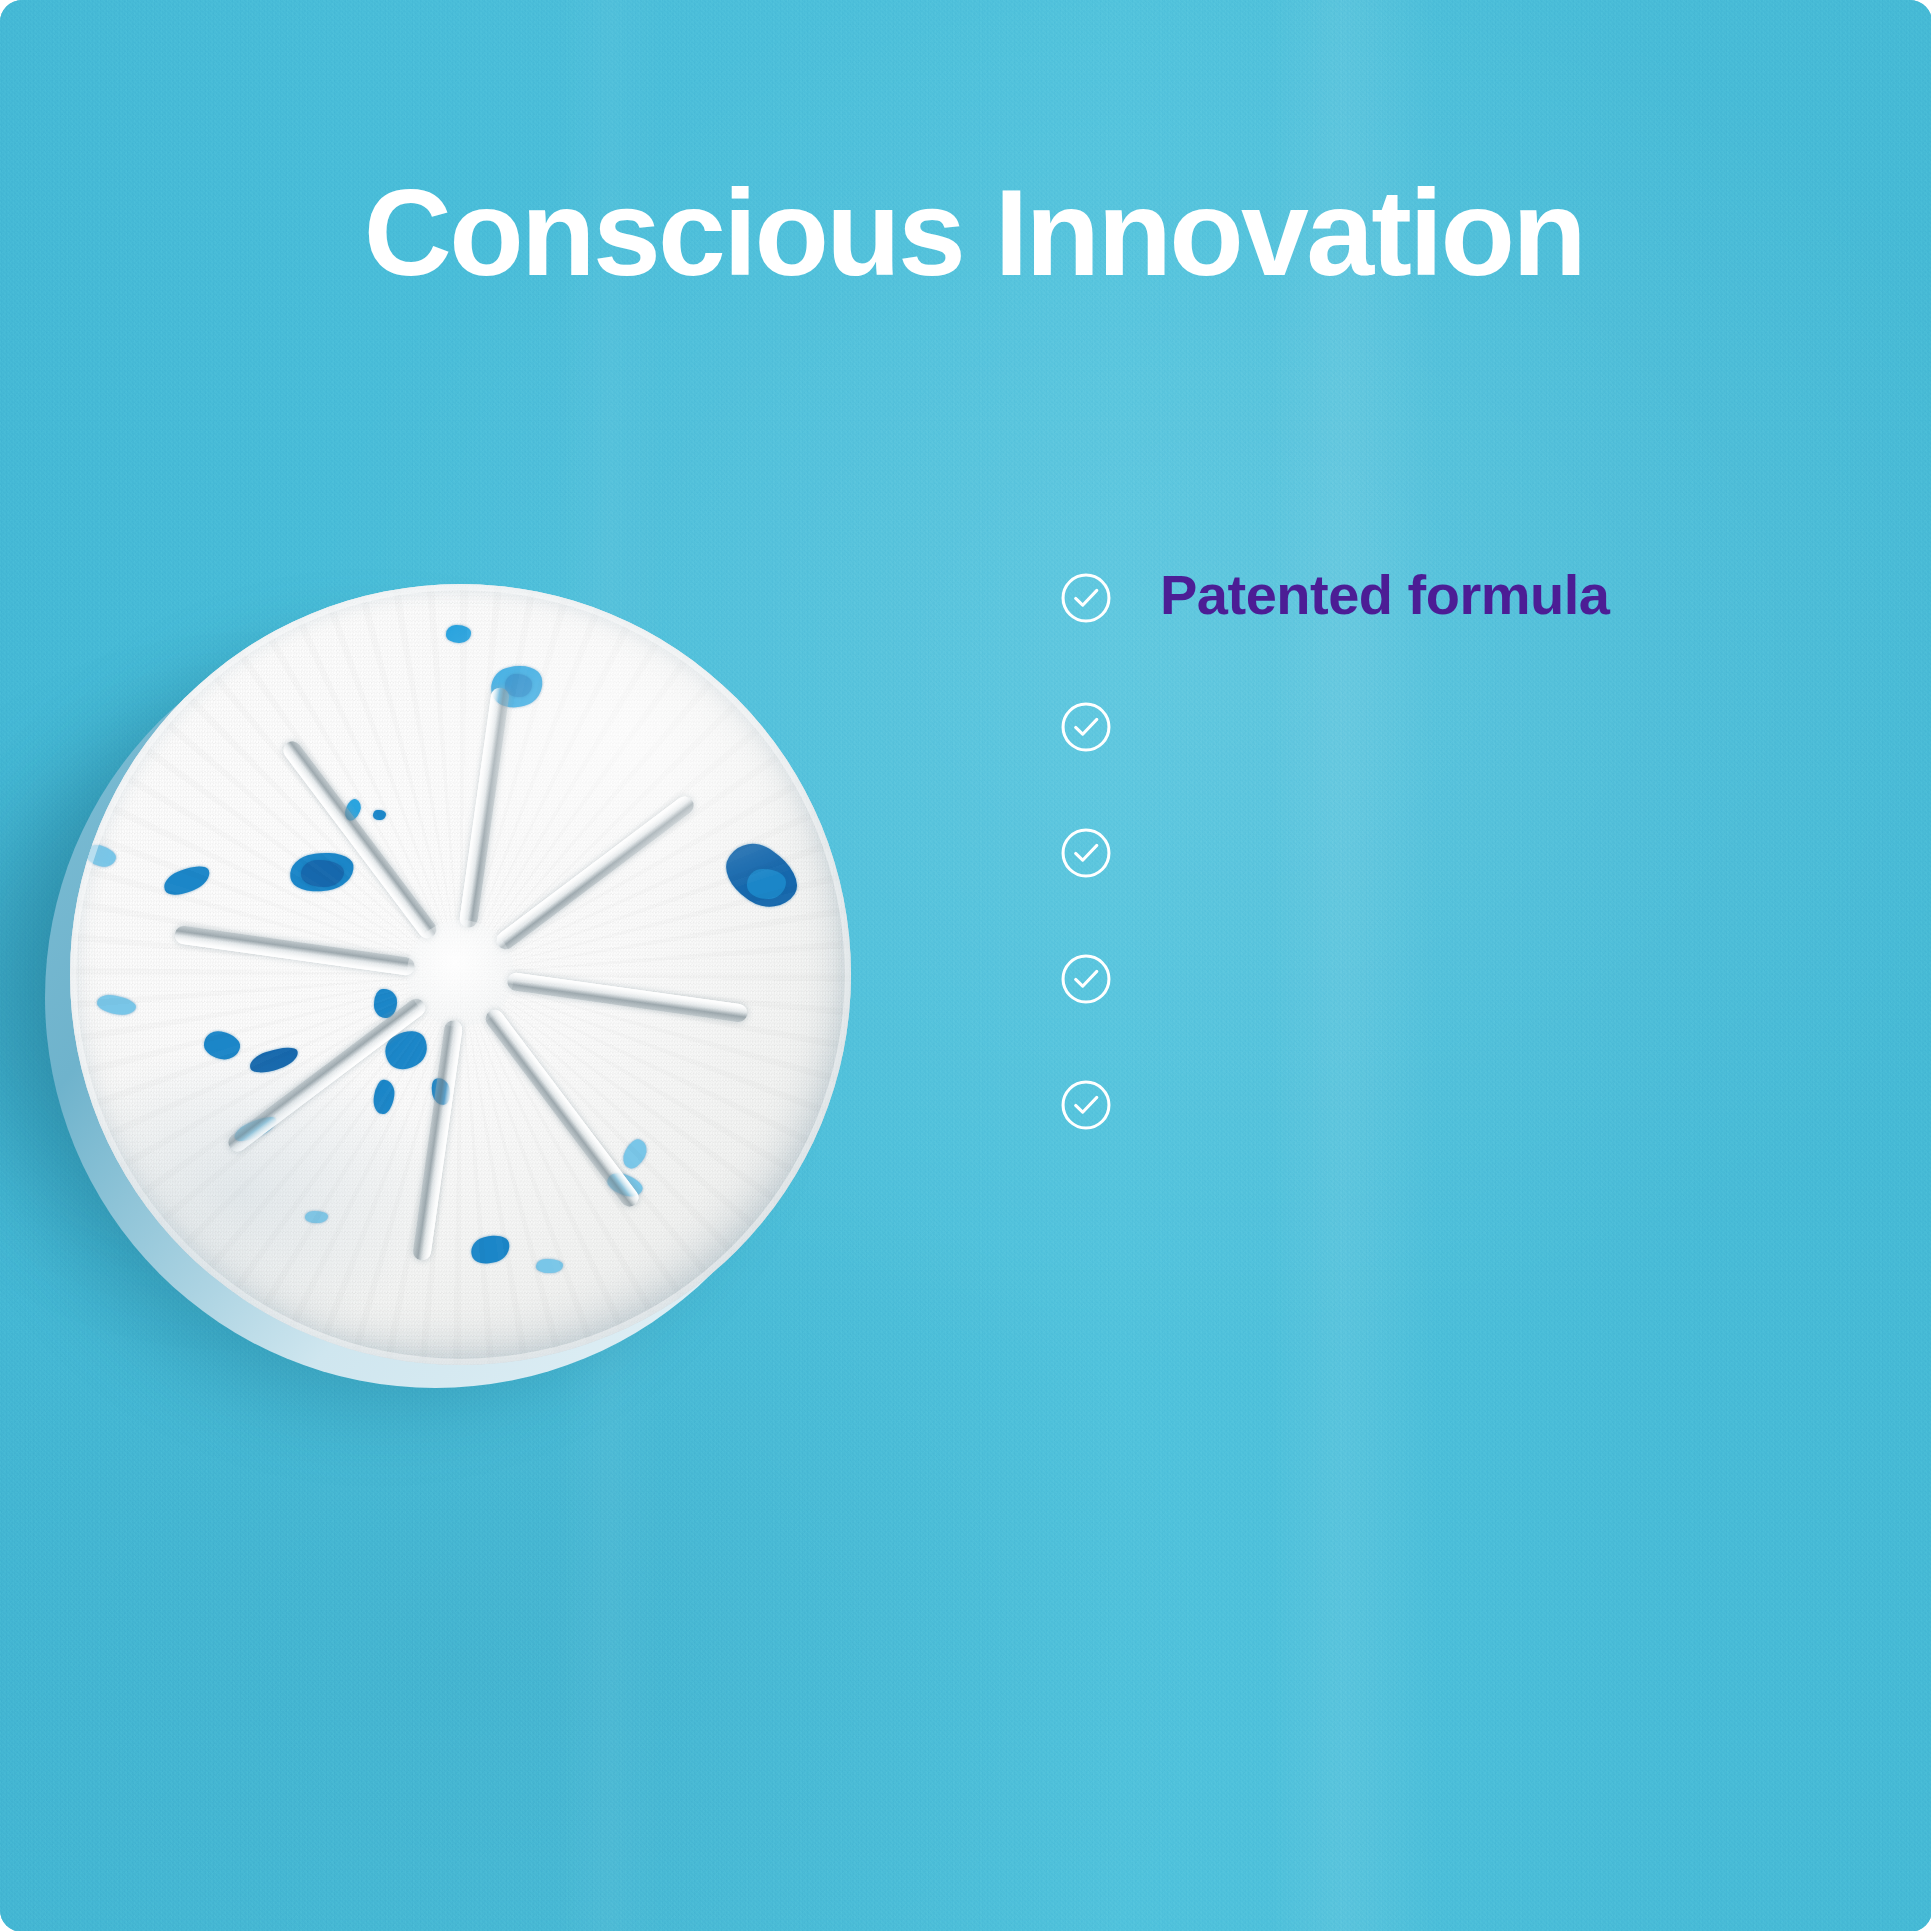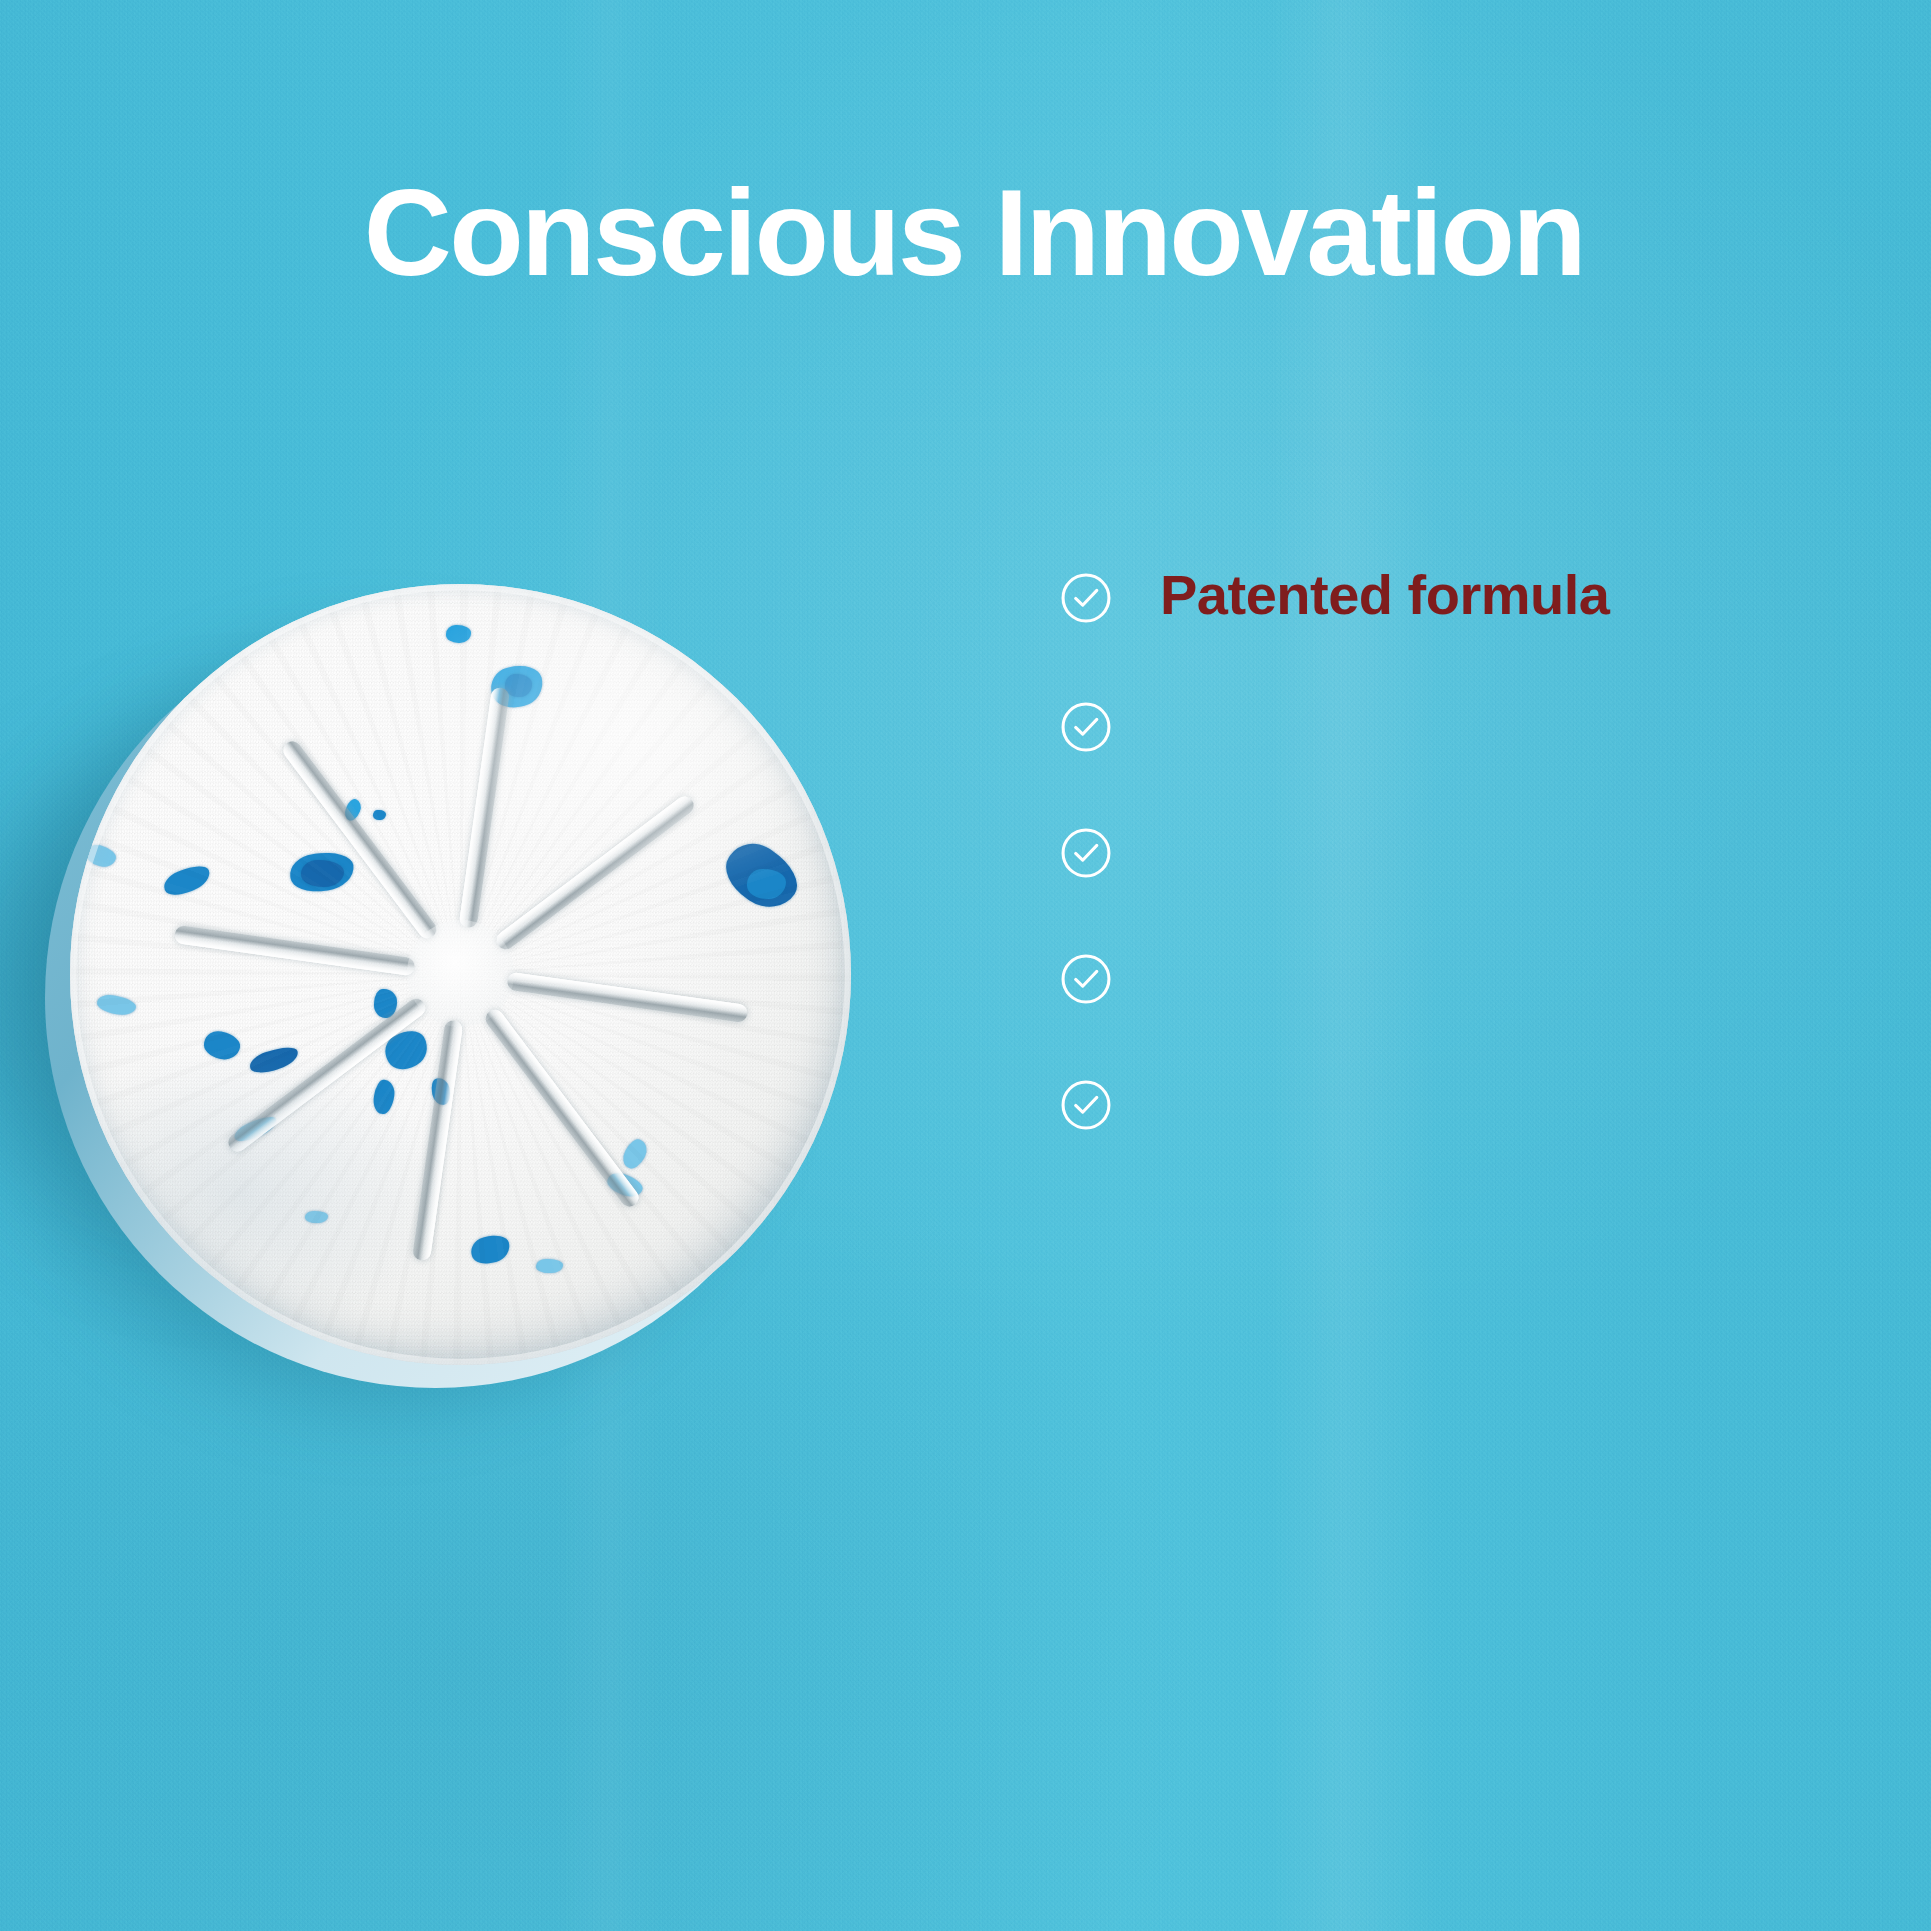--- a/index.html
+++ b/index.html
@@ -8,20 +8,21 @@
     width:1932px; height:1932px;
     overflow:hidden;
     font-family:"Liberation Sans", sans-serif;
   }
 
   #stage{
     position:relative;
     width:1932px; height:1932px;
     background:#49bcd8;
     overflow:hidden;
+    border-radius:22px;
   }
 
   
   .bg-base{
     position:absolute; inset:0;
     background:
       linear-gradient(90deg,
         #44b8d5 0%,
         #48bcd8 18%,
         #4abdd9 32%,
@@ -235,21 +236,21 @@
 
   .feat-ico{
     flex:0 0 auto;
     width:54px; height:54px;
     margin-right:47px;
     margin-top:9px;
   }
   .feat-ico svg{ display:block; width:54px; height:54px; }
 
   .feat-txt{
-    color:#7f1d1d;
+    color:#4c1d95;
     font-family:"Liberation Sans", sans-serif;
     font-weight:700;
     font-size:56px;
     line-height:1.18;
     letter-spacing:-0.5px;
     max-width:708px;
   }
   .feat-txt span{ display:block; }
 </style>
 </head>

